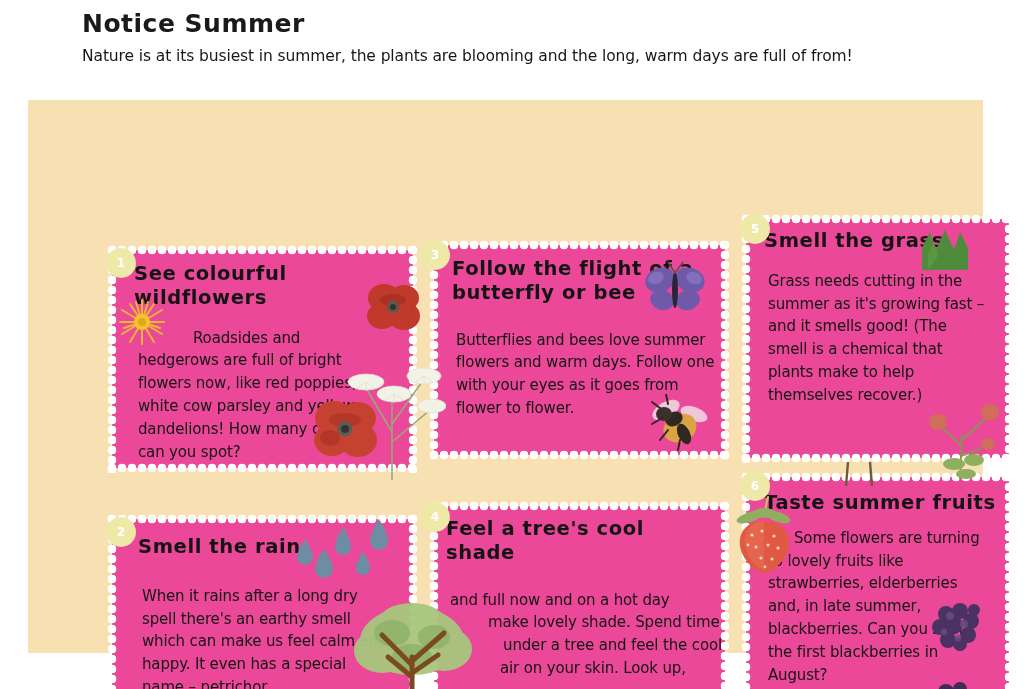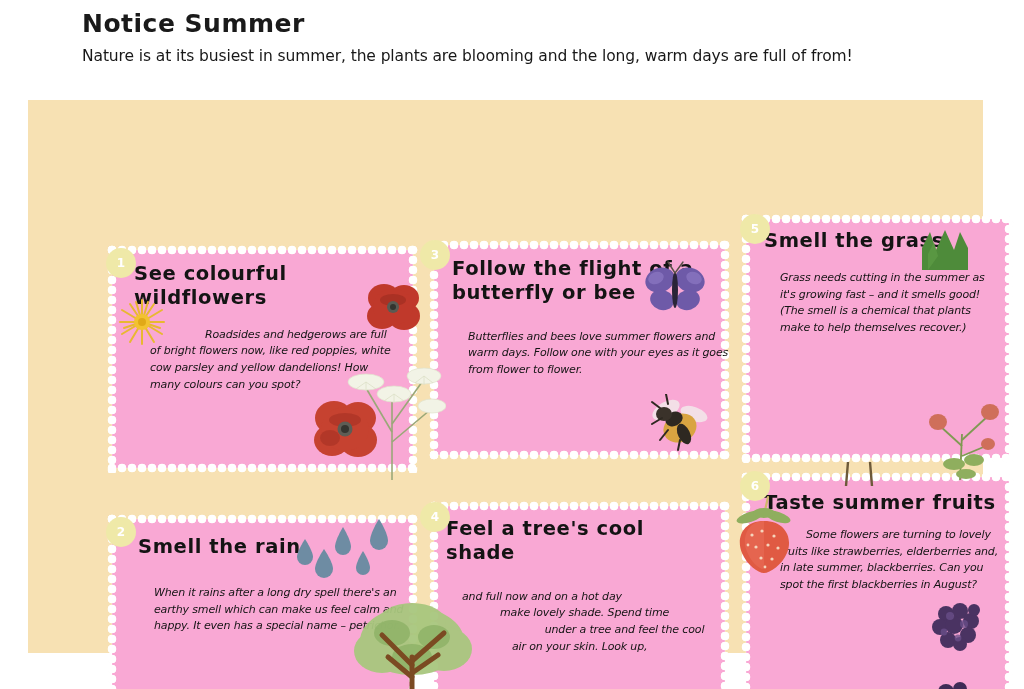--- a/index.html
+++ b/index.html
@@ -45,21 +45,21 @@
     left: 28px;
     top: 100px;
     width: 955px;
     height: 553px;
     background: #f7e1b3;
   }
 
   
   .card {
     position: absolute;
-    background: #f9a8d4;
+    background: #ec4899;
     box-sizing: border-box;
   }
   
   .card::before {
     content: "";
     position: absolute;
     left: -5px; top: -5px; right: -5px; bottom: -5px;
     background:
       radial-gradient(circle at 5px 5px, #ffffff 4.2px, rgba(255,255,255,0) 4.6px) 0 0/10px 10px repeat-x,
       radial-gradient(circle at 5px 5px, #ffffff 4.2px, rgba(255,255,255,0) 4.6px) 0 100%/10px 10px repeat-x,
@@ -77,26 +77,25 @@
   .card-title {
     font-family: "DejaVu Sans", "Liberation Sans", sans-serif;
     font-size: 19.5px;
     font-weight: 700;
     color: #141414;
     letter-spacing: 0.6px;
     line-height: 1.22;
     margin: 0;
   }
   .card-body {
-    font-size: 11px;
+    font-size: 15px;
     color: #141414;
     line-height: 1.52;
-    margin: 16px;
+    margin: 4px;
     letter-spacing: -0.15px;
-    font-style: italic;
   }
   .badge {
     position: absolute;
     width: 30px;
     height: 30px;
     border-radius: 50%;
     background: #efe9a8;
     color: #ffffff;
     font-size: 12px;
     font-weight: 700;

